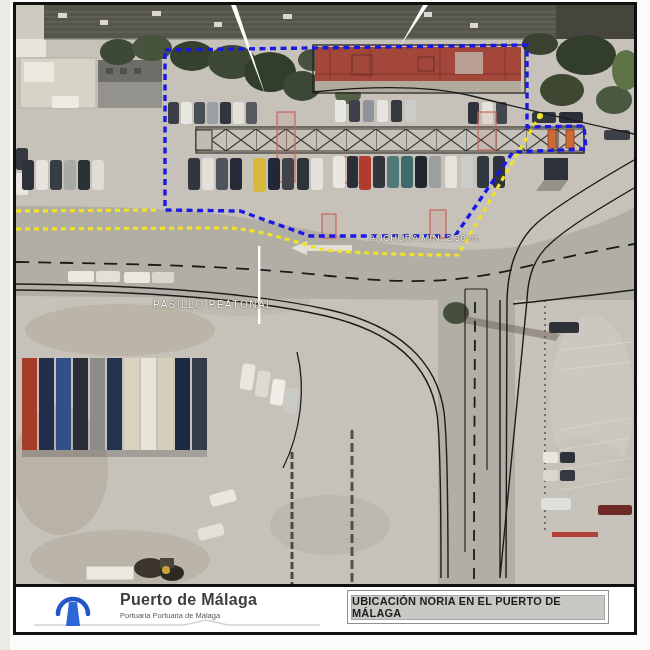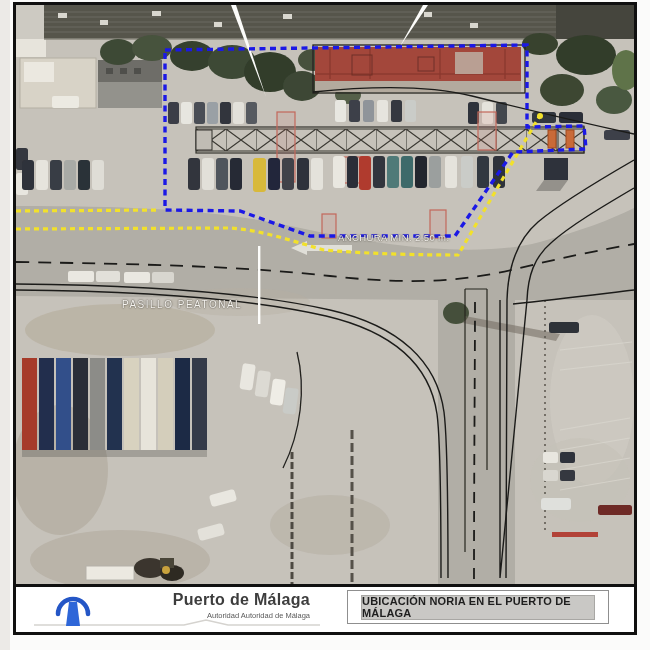--- a/index.html
+++ b/index.html
@@ -12,40 +12,40 @@
   .page-bg{position:absolute;left:10px;top:0;width:640px;height:650px;background:#fbfbfa;}
   .frame{
     position:absolute;left:13px;top:2px;width:624px;height:633px;
     border:3px solid #101010;box-sizing:border-box;background:#fff;
   }
   .mapwrap{position:relative;width:618px;height:579px;overflow:hidden;background:#c6c2ba;}
   .mapwrap svg{display:block;}
   .map-label{
     position:absolute;color:#f5f3ef;
     text-shadow:0 0 2px rgba(80,75,65,.9),0 0 1px rgba(80,75,65,.9);
-    white-space:nowrap;pointer-events:none;
+    white-space:nowrap;pointer-events:none;margin-left:31px;
   }
   .lbl-pasillo{left:106px;top:294px;font-size:10px;letter-spacing:1.5px;}
   .lbl-anchura{left:322px;top:227px;font-size:9.5px;letter-spacing:.4px;}
   .footer{
     position:relative;width:618px;height:45px;background:#fff;
     border-top:3px solid #101010;
   }
   .logo{position:absolute;left:34px;top:3px;width:46px;height:40px;}
-  .org{position:absolute;left:104px;top:4px;width:190px;text-align:right;}
+  .org{position:absolute;left:104px;top:4px;width:190px;text-align:left;}
   .org-name{font-size:16px;font-weight:bold;color:#3d3d3d;letter-spacing:.3px;}
   .org-sub{font-size:7.5px;color:#5a5a5a;margin-top:2px;}
   .wave{position:absolute;left:18px;top:30px;width:290px;height:12px;}
   .title-box{
     position:absolute;left:331px;top:3px;width:262px;height:34px;
     background:#fff;border:1px solid #8f8f8f;box-sizing:border-box;
     display:flex;align-items:center;justify-content:center;
   }
   .title-inner{
-    width:234px;height:25px;background:#c9c8c5;border:1px solid #a8a7a4;
+    width:254px;height:25px;background:#c9c8c5;border:1px solid #a8a7a4;
     box-sizing:border-box;display:flex;align-items:center;justify-content:center;
     font-size:11px;font-weight:bold;color:#1e1e1e;letter-spacing:.2px;
   }
 </style>
 </head>
 <body>
 
 <div class="page-bg"></div>
 
 <div class="frame">
@@ -308,20 +308,20 @@
       <polyline points="0,8 150,8 172,3 194,8 286,8" fill="none" stroke="#d5d3cf" stroke-width="1.5"></polyline>
     </svg>
     <div class="logo">
       <svg width="46" height="40" viewBox="0 0 46 40">
         <path d="M8,24 A15,15 0 0 1 38,24" fill="none" stroke="#2456c6" stroke-width="4.5" stroke-linecap="round"></path>
         <polygon points="19,12 27,12 30,36 16,36" fill="#2e66d8"></polygon>
       </svg>
     </div>
     <div class="org">
       <div class="org-name">Puerto de Málaga</div>
-      <div class="org-sub">Autoridad Autoridad de Málaga</div>
+      <div class="org-sub">Portuaria Portuaria de Málaga</div>
     </div>
     <div class="title-box">
       <div class="title-inner">UBICACIÓN NORIA EN EL PUERTO DE MÁLAGA</div>
     </div>
   </div>
 
 </div>
 
 </body></html>

